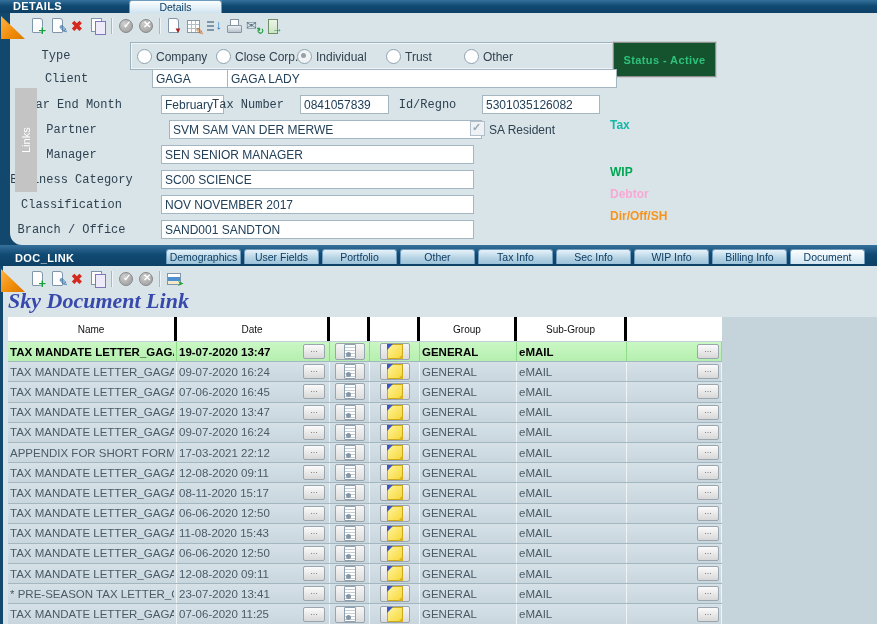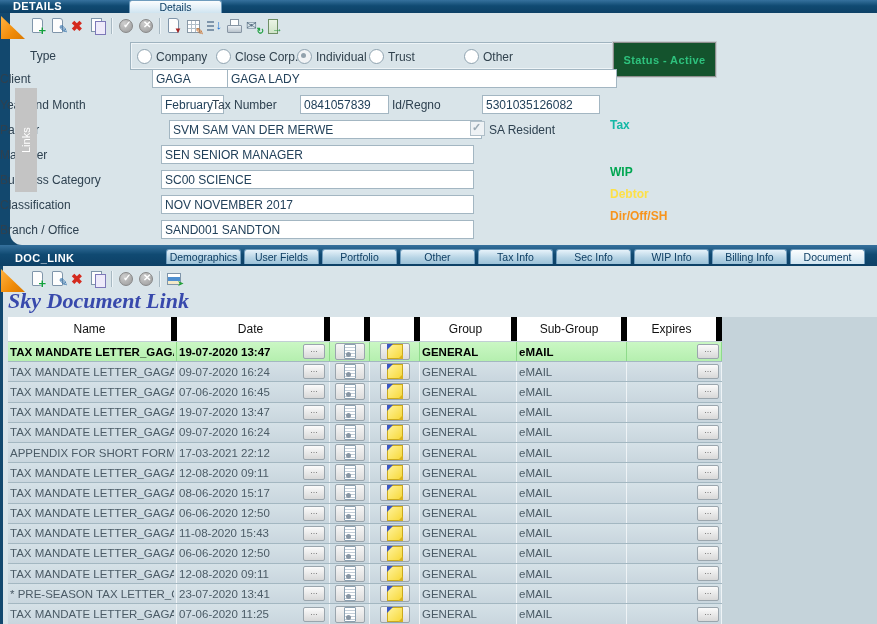--- a/index.html
+++ b/index.html
@@ -39,40 +39,40 @@
   .ic-sort-descending::before{content:"";left:2px;top:4px;width:7px;height:10px;background:repeating-linear-gradient(#7f95aa 0 2px,transparent 2px 4px);}
   .ic-sort-descending::after{content:"↓";right:1px;top:0;color:#1d6fd1;font-weight:bold;font-size:13px;}
   .ic-print::before{content:"";left:2px;top:8px;width:13px;height:6px;background:linear-gradient(#eaeff3,#b9c4cd);border:1px solid #8795a3;border-radius:1px;}
   .ic-print::after{content:"";left:5px;top:2px;width:7px;height:5px;background:#fff;border:1px solid #8795a3;}
   .ic-send-email::before{content:"✉";left:1px;top:1px;font-size:13px;color:#5d7488;}
   .ic-send-email::after{content:"↻";right:-1px;bottom:-1px;color:#1fa040;font-size:9px;font-weight:bold;}
   .ic-exit::before{content:"";left:3px;top:2px;width:8px;height:13px;background:linear-gradient(#eaf4e5,#cfe4c8);border:1px solid #6f8f66;}
   .ic-exit::after{content:"→";right:0;bottom:1px;color:#2f9e44;font-weight:bold;font-size:11px;}
   .ic-view-image::before{content:"";left:2px;top:3px;width:12px;height:10px;border:1px solid #7f95aa;background:linear-gradient(180deg,#fff 0 3px,#4f8fd0 3px 7px,#f4e9c8 7px);}
   .ic-view-image::after{content:"➤";right:-1px;bottom:0;color:#27a23c;font-size:8px;}
-  .lbl{position:absolute;font-size:12px;color:#2e4150;text-align:left;white-space:nowrap;}
+  .lbl{position:absolute;font-size:12px;color:#2e4150;text-align:center;white-space:nowrap;font-family:Liberation Mono, monospace;}
   .lbl-l{position:absolute;font-size:12px;color:#2e4150;white-space:nowrap;}
   .fld{position:absolute;height:17px;border:1px solid #a3b6c2;background:#fff;font-family:"Liberation Sans",sans-serif;font-size:12px;color:#22415a;padding:0 3px;box-sizing:content-box;margin-left:15px;}
   .radiobox{position:absolute;left:82px;top:42px;width:521px;height:26px;border:1px solid #9fb3bf;box-shadow:inset 0 0 0 1px #eef4f7;margin-left:48px;}
   .radio-opt{position:absolute;top:6px;display:flex;align-items:center;gap:4px;cursor:pointer;}
   .radio{width:13px;height:13px;border-radius:50%;background:#fff;border:1px solid #8fa3b0;position:relative;display:inline-block;}
   .radio.sel{background:#f1f3f5;}
   .radio.sel::after{content:"";position:absolute;left:3px;top:3px;width:5px;height:5px;border-radius:50%;background:#93a2ad;}
   .rlabel{font-size:12px;color:#31424e;}
   .statusbtn{position:absolute;left:613px;top:42px;width:101px;height:33px;background:#14532d;border:1px solid #8f8f8f;box-shadow:0 0 0 1px #c7cdd1;display:flex;align-items:center;justify-content:center;cursor:pointer;}
   .statusbtn span{color:#2ec27e;font-size:11px;font-weight:bold;letter-spacing:.4px;}
   .cb{position:absolute;left:470px;top:121px;width:13px;height:13px;background:#eef2f5;border:1px solid #b0bfc9;}
   .cb.checked::after{content:"✓";position:absolute;left:1px;top:-1px;color:#9aa9b4;font-size:11px;font-weight:bold;}
   .qlink{position:absolute;left:610px;font-size:12px;font-weight:bold;cursor:pointer;}
   .linkstab{position:absolute;left:15px;top:88px;width:22px;height:104px;background:#c4c4c4;color:#fff;font-size:11px;display:flex;align-items:center;justify-content:center;writing-mode:vertical-rl;transform:rotate(180deg);cursor:pointer;}
   .heading{position:absolute;left:8px;top:288px;font-family:"Liberation Serif",serif;font-style:italic;font-weight:bold;font-size:22px;color:#3849ac;}
   .tableright{position:absolute;left:722px;top:317px;width:155px;height:307px;background:#c5d3da;}
   .dtable{position:absolute;left:8px;top:317px;width:714px;}
   .thead{display:flex;height:24px;background:#fff;border-bottom:1px solid #c2ced5;}
-  .hc{display:flex;align-items:center;justify-content:center;font-size:12px;color:#111;border-right:6px solid #000000;box-sizing:border-box;}
+  .hc{display:flex;align-items:center;justify-content:center;font-size:10px;color:#111;border-right:3px solid #000000;box-sizing:border-box;}
   .trow{display:flex;height:20.2px;background:linear-gradient(#d5e1e7,#c9d6de);border-bottom:1px solid #a3b7c1;box-sizing:border-box;color:#4b5b66;font-size:11.5px;cursor:pointer;}
   .trow.selected{background:linear-gradient(#caf7c4,#b5efaf);color:#000;font-weight:bold;}
   .trow.selected .tc{border-right-color:#8edb8a;}
   .tc{display:flex;align-items:center;border-right:1px solid #eef3f6;box-sizing:border-box;overflow:hidden;}
   .tl{padding:0 2px;}
   .cc{justify-content:center;}
   .cellt{white-space:nowrap;overflow:hidden;}
   .w-name{width:169px;}.w-date{width:153px;}.w-i1{width:40px;}.w-i2{width:50px;}.w-group{width:97px;}.w-sub{width:110px;}.w-exp{width:95px;}
   .dots{margin-left:auto;margin-right:2px;width:22px;height:15px;border:1px solid #9aa5ad;border-radius:2px;background:linear-gradient(#fbfbfb,#d8d8d8);color:#777;font-size:9px;line-height:5px;padding:0 0 4px;font-family:"Liberation Sans",sans-serif;cursor:pointer;}
   .ibtn{width:30px;height:17px;border:1px solid #9aa5ad;border-radius:2px;background:linear-gradient(#f6f6f6,#dcdcdc);display:flex;align-items:center;justify-content:center;padding:0;cursor:pointer;}
@@ -120,21 +120,21 @@
         <span class="rlabel">Company</span>
       </span>
       <span class="radio-opt" style="left: 85px;">
         <span class="radio"></span>
         <span class="rlabel">Close Corp.</span>
       </span>
       <span class="radio-opt" style="left: 166px;">
         <span class="radio sel"></span>
         <span class="rlabel">Individual</span>
       </span>
-      <span class="radio-opt" style="left: 238px;">
+      <span class="radio-opt" style="left: 255px;">
         <span class="radio"></span>
         <span class="rlabel">Trust</span>
       </span>
       <span class="radio-opt" style="left: 333px;">
         <span class="radio"></span>
         <span class="rlabel">Other</span>
       </span>
     </div>
   <div class="statusbtn">
     <span>Status - Active</span>
@@ -226,23 +226,20 @@
           <span>Date</span>
         </div>
       <div class="hc w-i1"></div>
       <div class="hc w-i2"></div>
       <div class="hc w-group">
           <span>Group</span>
         </div>
       <div class="hc w-sub">
           <span>Sub-Group</span>
         </div>
-      <div class="hc w-exp">
-          <span>Expires</span>
-        </div>
     </div>
     <div id="table-body">
         <div class="trow selected">
     <div class="tc w-name tl">
             <span class="cellt">TAX MANDATE LETTER_GAGA</span>
           </div>
     <div class="tc w-date tl">
             <span class="cellt">19-07-2020 13:47</span>
             <button class="dots">...</button>
           </div>
@@ -439,21 +436,21 @@
     <div class="tc w-exp">
             <span class="cellt"></span>
             <button class="dots">...</button>
           </div>
   </div>
         <div class="trow">
     <div class="tc w-name tl">
             <span class="cellt">TAX MANDATE LETTER_GAGA</span>
           </div>
     <div class="tc w-date tl">
-            <span class="cellt">08-06-2020 15:17</span>
+            <span class="cellt">08-11-2020 15:17</span>
             <button class="dots">...</button>
           </div>
     <div class="tc w-i1 cc">
             <button class="ibtn">
               <span class="doc-glyph"></span>
             </button>
           </div>
     <div class="tc w-i2 cc">
             <button class="ibtn">
               <span class="note-glyph"></span>
@@ -641,15 +638,15 @@
           </div>
     <div class="tc w-exp">
             <span class="cellt"></span>
             <button class="dots">...</button>
           </div>
   </div>
       </div>
   </div>
 <span class="qlink" style="top: 118px; color: #14b8a6;">Tax</span>
     <span class="qlink" style="top: 165px; color: rgb(0, 166, 81);">WIP</span>
-    <span class="qlink" style="top: 187px; color: #fde047;">Debtor</span>
+    <span class="qlink" style="top: 187px; color: #f9a8d4;">Debtor</span>
     <span class="qlink" style="top: 209px; color: rgb(247, 148, 29);">Dir/Off/SH</span>
   </div>
 
 </body></html>

